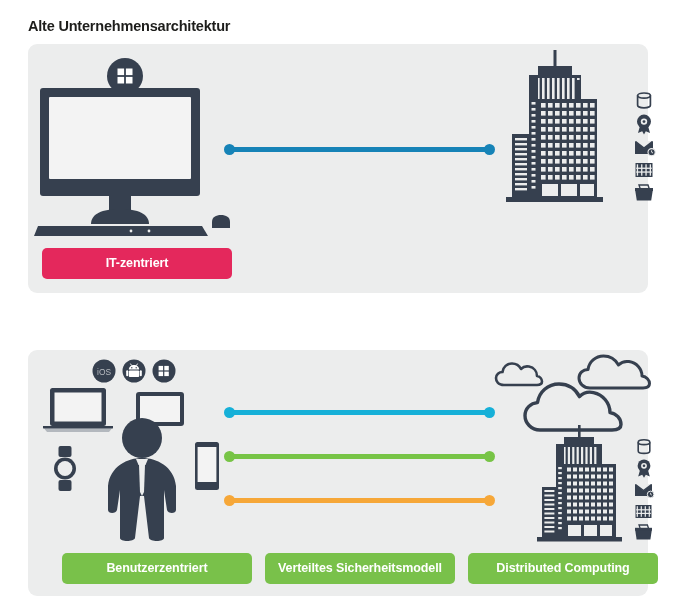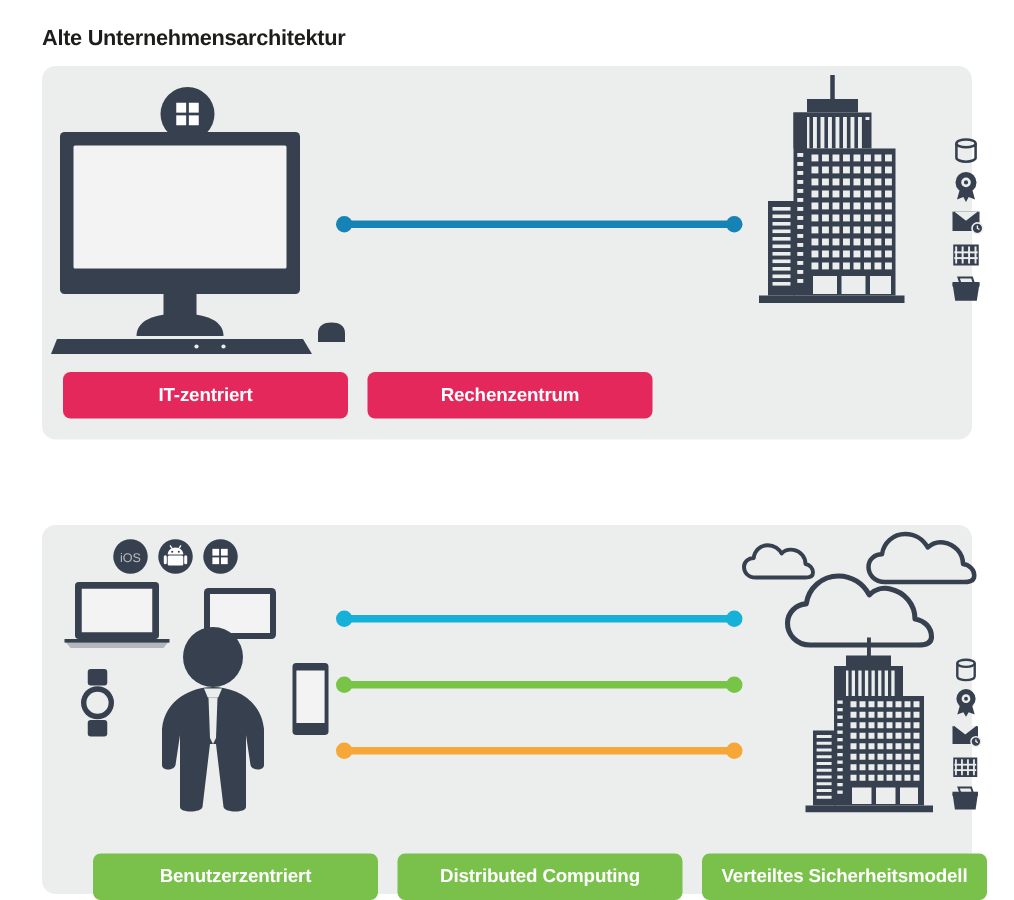--- a/index.html
+++ b/index.html
@@ -24,21 +24,21 @@
   .panel{
     position:absolute;left:28px;width:620px;
     background:#eceded;border-radius:9px;
   }
   #panel-old{top:44px;height:249px;}
   #panel-new{top:42px;height:246px;}
 
   
   .pill-row{position:absolute;left:14px;width:592px;display:flex;gap:13px;}
   #pills-old{top:204px;}
-  #pills-new{top:219px;padding-left:20px;}
+  #pills-new{top:203px;padding-left:20px;}
   .pill{
     height:31px;border-radius:5px;
     display:flex;align-items:center;justify-content:center;
     color:#ffffff;font-size:12.5px;font-weight:bold;
     text-align:center;line-height:13px;
     letter-spacing:-0.1px;
     box-sizing:border-box;padding:0 6px;
   }
   .pill.pink{background:#e8days;}
   .pill.pink{background:#e4285c;}
@@ -291,32 +291,31 @@
         <g transform="translate(0,92)">
           <path d="M6 2 L15 2 L16.5 6.6 L7.5 6.6 Z" fill="#eceded" stroke="#36404f" stroke-width="1.4"></path>
           <path d="M2 6 L20 6 L18.2 17.5 L3.8 17.5 Z" fill="#36404f"></path>
           <rect x="2" y="5" width="18" height="3" fill="#36404f"></rect>
         </g>
       </svg>
     </div>
 
     <div class="pill-row" id="pills-old">
       <div class="pill pink w1">IT-zentriert</div>
-      <div class="pill pink w3">Rechenzentrum</div>
     </div>
 
   </div>
 </div>
 
 <div class="section" id="sec-new">
 
 
   <div class="panel" id="panel-new">
 
-    <div class="art" style="left:47px;top:9px;">
+    <div class="art" style="left:64px;top:9px;">
       <svg width="84" height="24" viewBox="0 0 84 24">
         <g>
           <circle cx="12" cy="12" r="11.5" fill="#36404f"></circle>
           <text x="12" y="15.6" font-family="Liberation Sans, sans-serif" font-size="8.4" fill="#b9bcc2" text-anchor="middle">iOS</text>
         </g>
         <g>
           <circle cx="42" cy="12" r="11.5" fill="#36404f"></circle>
           <path d="M36.8 10.6 C36.8 8 39.1 6 42 6 C44.9 6 47.2 8 47.2 10.6 Z" fill="#ffffff"></path>
           <rect x="36.8" y="11.4" width="10.4" height="6.6" rx="1" fill="#ffffff"></rect>
           <rect x="34.2" y="11.2" width="2" height="6" rx="1" fill="#ffffff"></rect>
@@ -561,18 +560,18 @@
         <g transform="translate(0,85)">
           <path d="M6 2 L14.4 2 L15.8 6.2 L7.4 6.2 Z" fill="#eceded" stroke="#36404f" stroke-width="1.3"></path>
           <path d="M2 5.8 L19 5.8 L17.4 16.6 L3.6 16.6 Z" fill="#36404f"></path>
           <rect x="2" y="4.8" width="17" height="2.8" fill="#36404f"></rect>
         </g>
       </svg>
     </div>
 
     <div class="pill-row" id="pills-new">
       <div class="pill green w1">Benutzerzentriert</div>
+      <div class="pill green w2">Verteiltes Sicherheitsmodell</div>
       <div class="pill green w3">Distributed Computing</div>
-      <div class="pill green w2">Verteiltes Sicherheitsmodell</div>
     </div>
 
   </div>
 </div>
 
 </body></html>

